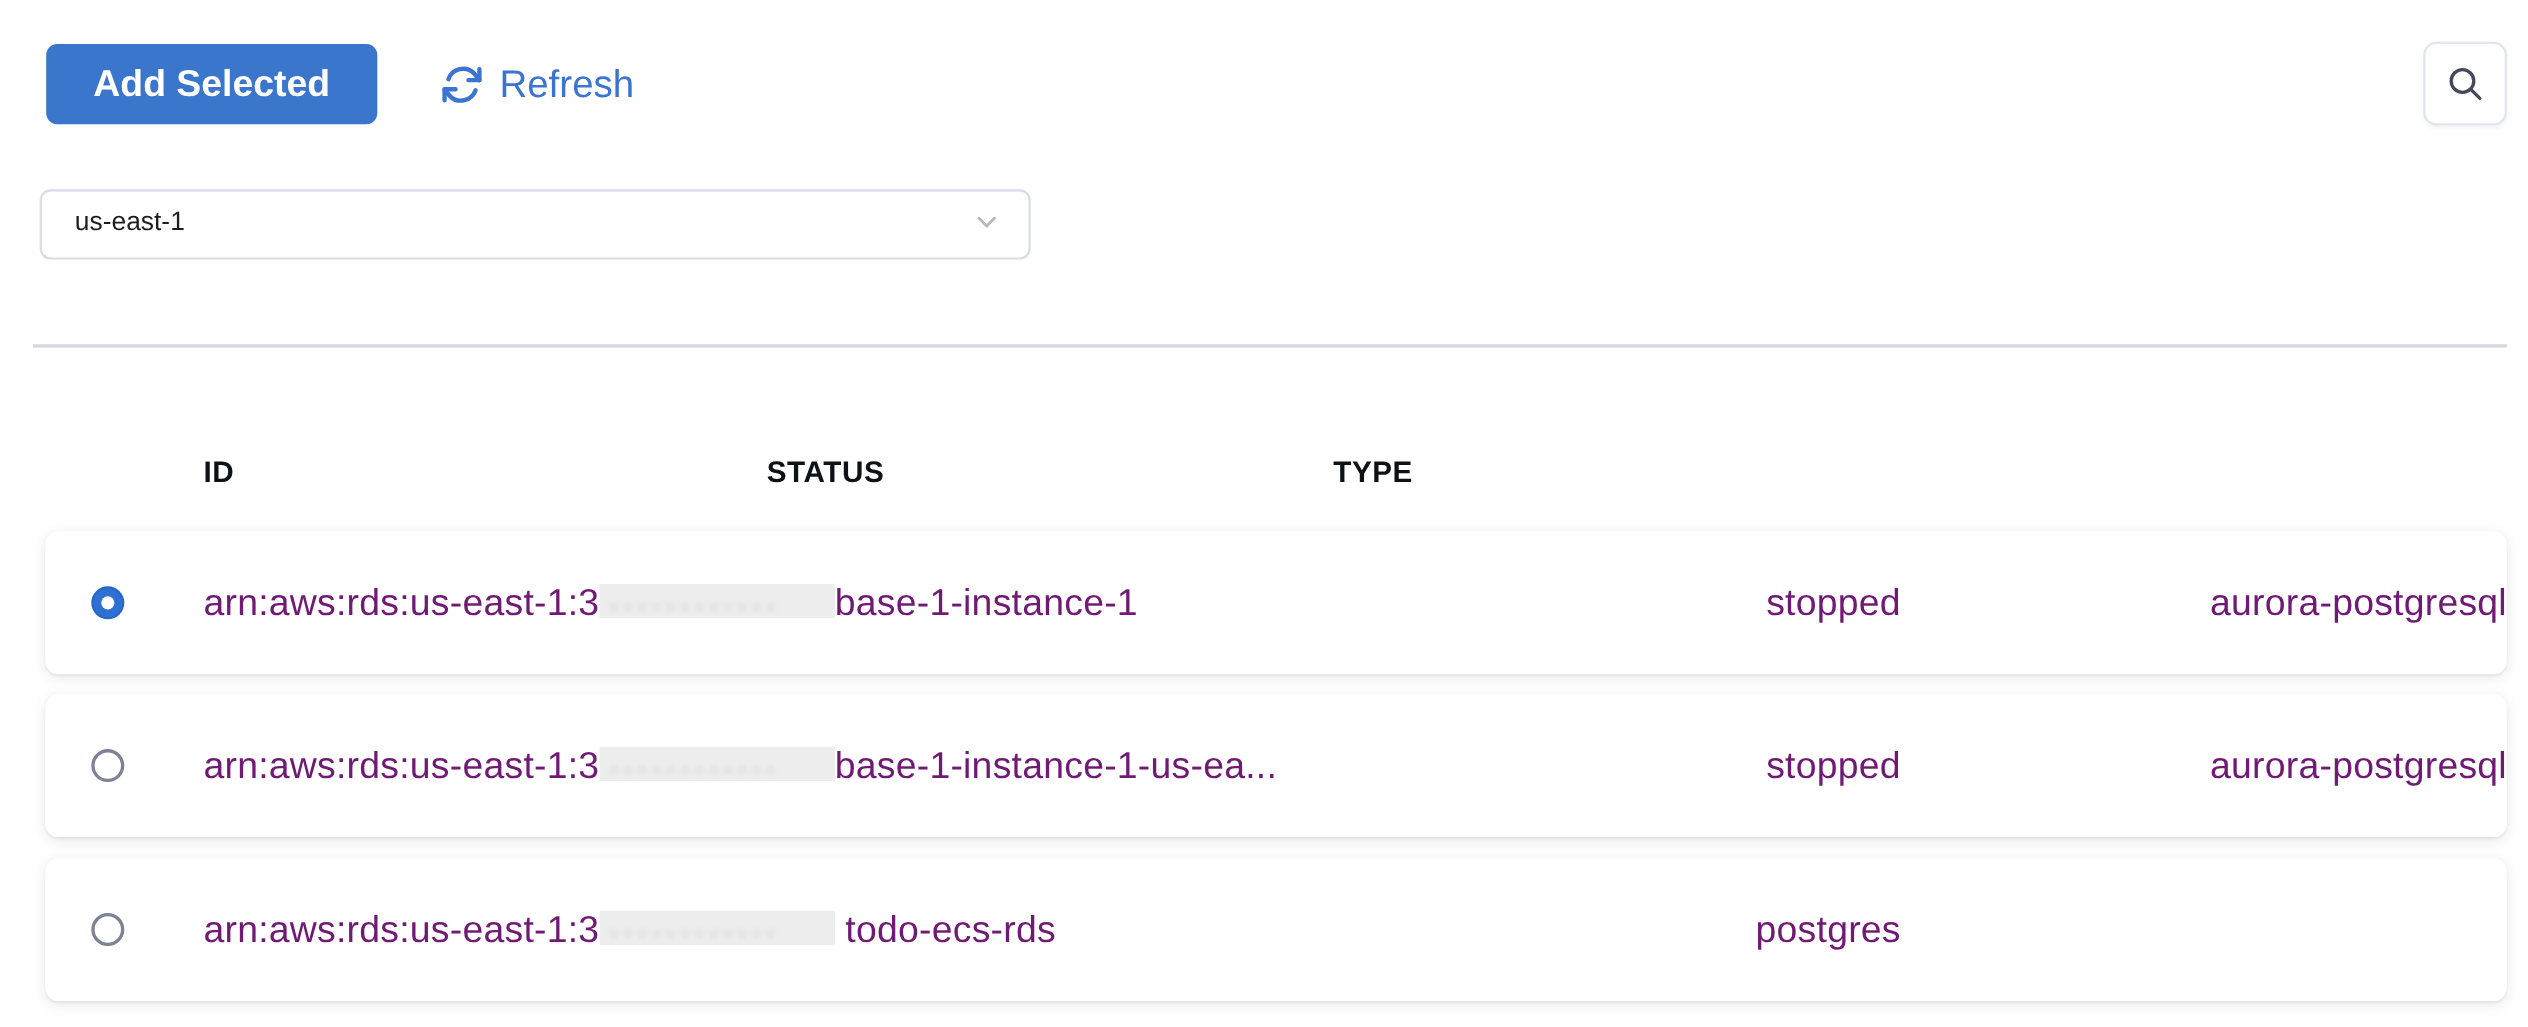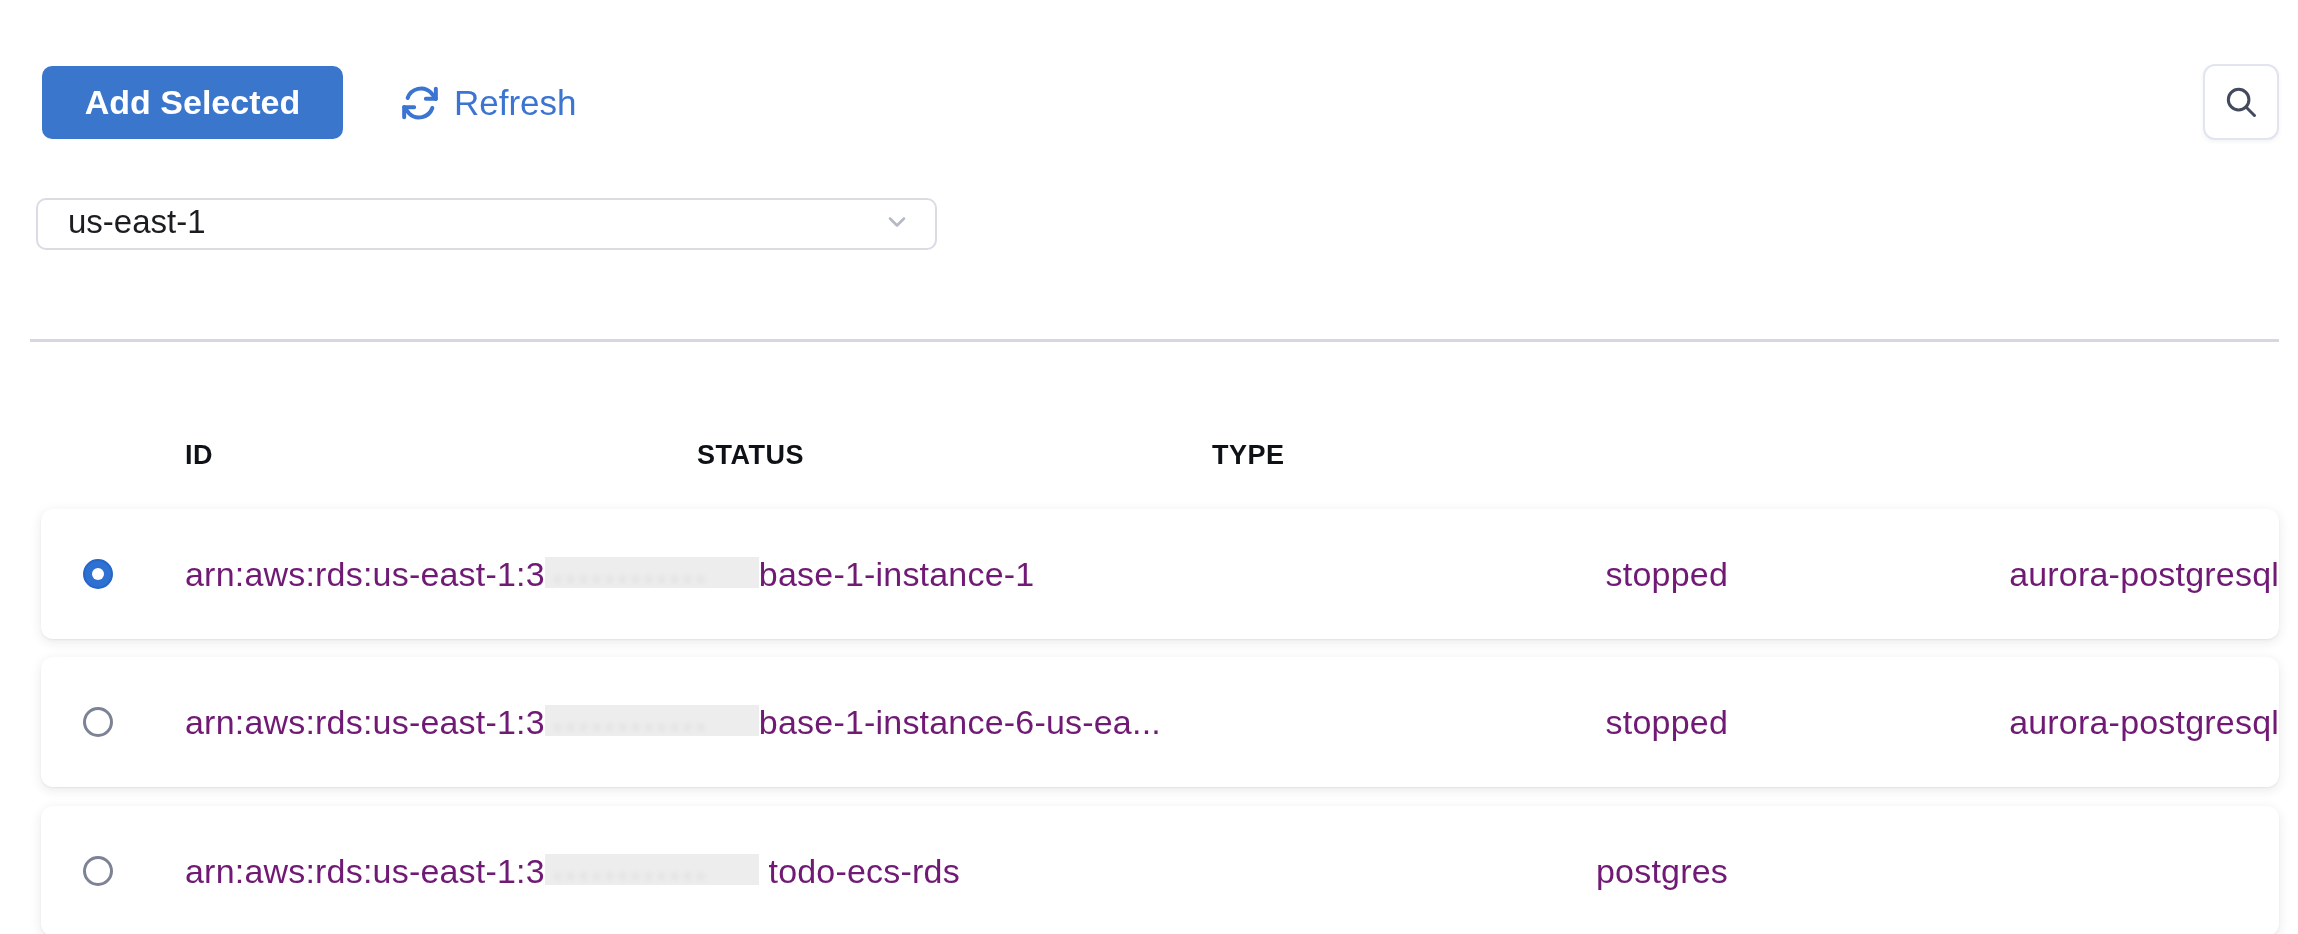--- a/index.html
+++ b/index.html
@@ -1,19 +1,19 @@
 <!DOCTYPE html>
 <html><head>
 <meta charset="utf-8">
 <style>
   * { margin:0; padding:0; box-sizing:border-box; }
   html,body { width:2298px; height:934px; background:#ffffff;
     font-family:"Liberation Sans", sans-serif; color:#17191d; overflow:hidden; }
 
-  .abs { position:absolute;margin-top:26px; }
+  .abs { position:absolute; }
 
   
   .btn-primary {
     left:42px; top:40px; width:301px; height:73px;
     background:#3b76cd; color:#ffffff; border:none; border-radius:10px;
     font-family:"Liberation Sans", sans-serif;
     font-size:34px; font-weight:bold; display:flex; align-items:center; justify-content:center;
     cursor:pointer;
   }
   .refresh-link {
@@ -23,24 +23,24 @@
   }
   .search-btn {
     left:2203px; top:38px; width:76px; height:76px; background:#ffffff;
     border:2px solid #e2e4ef; border-radius:12px;
     display:flex; align-items:center; justify-content:center; cursor:pointer;
     box-shadow:0 2px 4px rgba(40,45,70,0.06);
   }
 
   
   .region-select {
-    left:36px; top:172px; width:901px; height:52px; background:#fff;
+    left:36px; top:172px; width:901px; height:64px; background:#fff;
     border:2px solid #d9dce5; border-radius:10px;
     display:flex; align-items:center; justify-content:space-between;
-    padding:0 24px 4px 30px; font-size:33px; color:#1b1d21; cursor:pointer;
+    padding:0 24px 4px 30px; font-size:24px; color:#1b1d21; cursor:pointer;
   }
 
   .divider { left:30px; top:313px; width:2249px; height:3px; background:#d5d8e0; }
 
   
   .tbl-header {
     left:41px; top:414px; width:2238px;
     display:grid; grid-template-columns:144px 512px 515px 516px auto;
     font-size:27px; font-weight:bold; color:#0e1116; letter-spacing:0.5px;
   }
@@ -139,21 +139,21 @@
   <div class="cell-plain">aurora-postgresql</div>
 </div>
 
 <div class="abs row-card row-2">
   <div class="radio-cell">
     <span class="radio"></span>
   </div>
   <div class="id-cell">
     <span>arn:aws:rds:us-east-1:3</span>
     <span class="redacted"></span>
-    <span>base-1-instance-6-us-ea...</span>
+    <span>base-1-instance-1-us-ea...</span>
   </div>
   <div class="cell-plain">stopped</div>
   <div class="cell-plain">aurora-postgresql</div>
 </div>
 
 <div class="abs row-card row-3">
   <div class="radio-cell">
     <span class="radio"></span>
   </div>
   <div class="id-cell">

